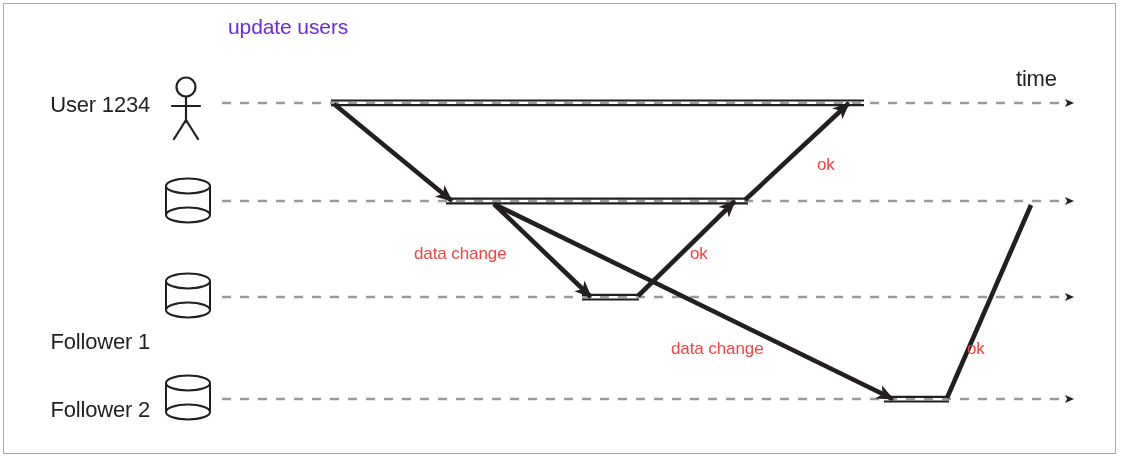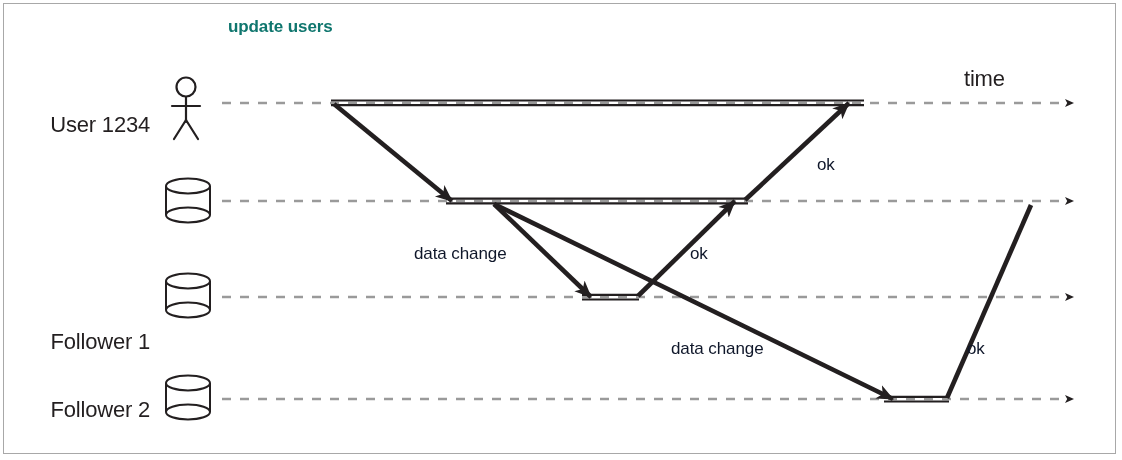--- a/index.html
+++ b/index.html
@@ -38,32 +38,31 @@
     position: absolute;
     font-size: 22px;
     color: #231f20;
     text-align: right;
     white-space: nowrap;
     letter-spacing: -0.2px;
   }
   .msg-label {
     position: absolute;
     font-size: 17px;
-    color: #0f172a;
+    color: #ef4444;
     white-space: nowrap;
     letter-spacing: -0.1px;
   }
   .sql-block {
     position: absolute;
-    font-size: 17px;
-    color: #0f766e;
+    font-size: 21px;
+    color: #6d28d9;
     line-height: 21px;
     white-space: nowrap;
     letter-spacing: -0.1px;
-    font-weight: bold;
   }
   .time-label {
     position: absolute;
     font-size: 22px;
     color: #231f20;
     letter-spacing: -0.2px;
   }
   .actor-icon, .db-icon {
     position: absolute;
   }
@@ -151,34 +150,34 @@
       <ellipse cx="188" cy="310" rx="22" ry="7.5" fill="none"></ellipse>
     </g>
     <g stroke="#231f20" stroke-width="2" fill="#ffffff">
       <ellipse cx="188" cy="383" rx="22" ry="7.5"></ellipse>
       <path d="M166,383 L166,412" fill="none"></path>
       <path d="M210,383 L210,412" fill="none"></path>
       <ellipse cx="188" cy="412" rx="22" ry="7.5" fill="none"></ellipse>
     </g>
   </svg>
 
-  <div class="lane-label" style="left:30px; top:92px; width:120px;margin-top:20px;">User 1234</div>
+  <div class="lane-label" style="left:30px; top:92px; width:120px;">User 1234</div>
   <div class="lane-label" style="left:30px; top:286px; width:120px;margin-top:43px;">Follower 1</div>
   <div class="lane-label" style="left:30px; top:397px; width:120px;">Follower 2</div>
 
   <div class="sql-block" style="left:228px; top:16px;">
     <div>update users</div>
   </div>
 
 
   <div class="msg-label" style="left:414px; top:244px;">data change</div>
 
   <div class="msg-label" style="left:671px; top:339px;">data change</div>
 
   <div class="msg-label" style="left:690px; top:244px;">ok</div>
 
   <div class="msg-label" style="left:817px; top:155px;">ok</div>
 
   <div class="msg-label" style="left:967px; top:339px;">ok</div>
 
-  <div class="time-label" style="left:964px; top:66px;">time</div>
+  <div class="time-label" style="left:1016px; top:66px;">time</div>
 
 </div>
 
 </body></html>

